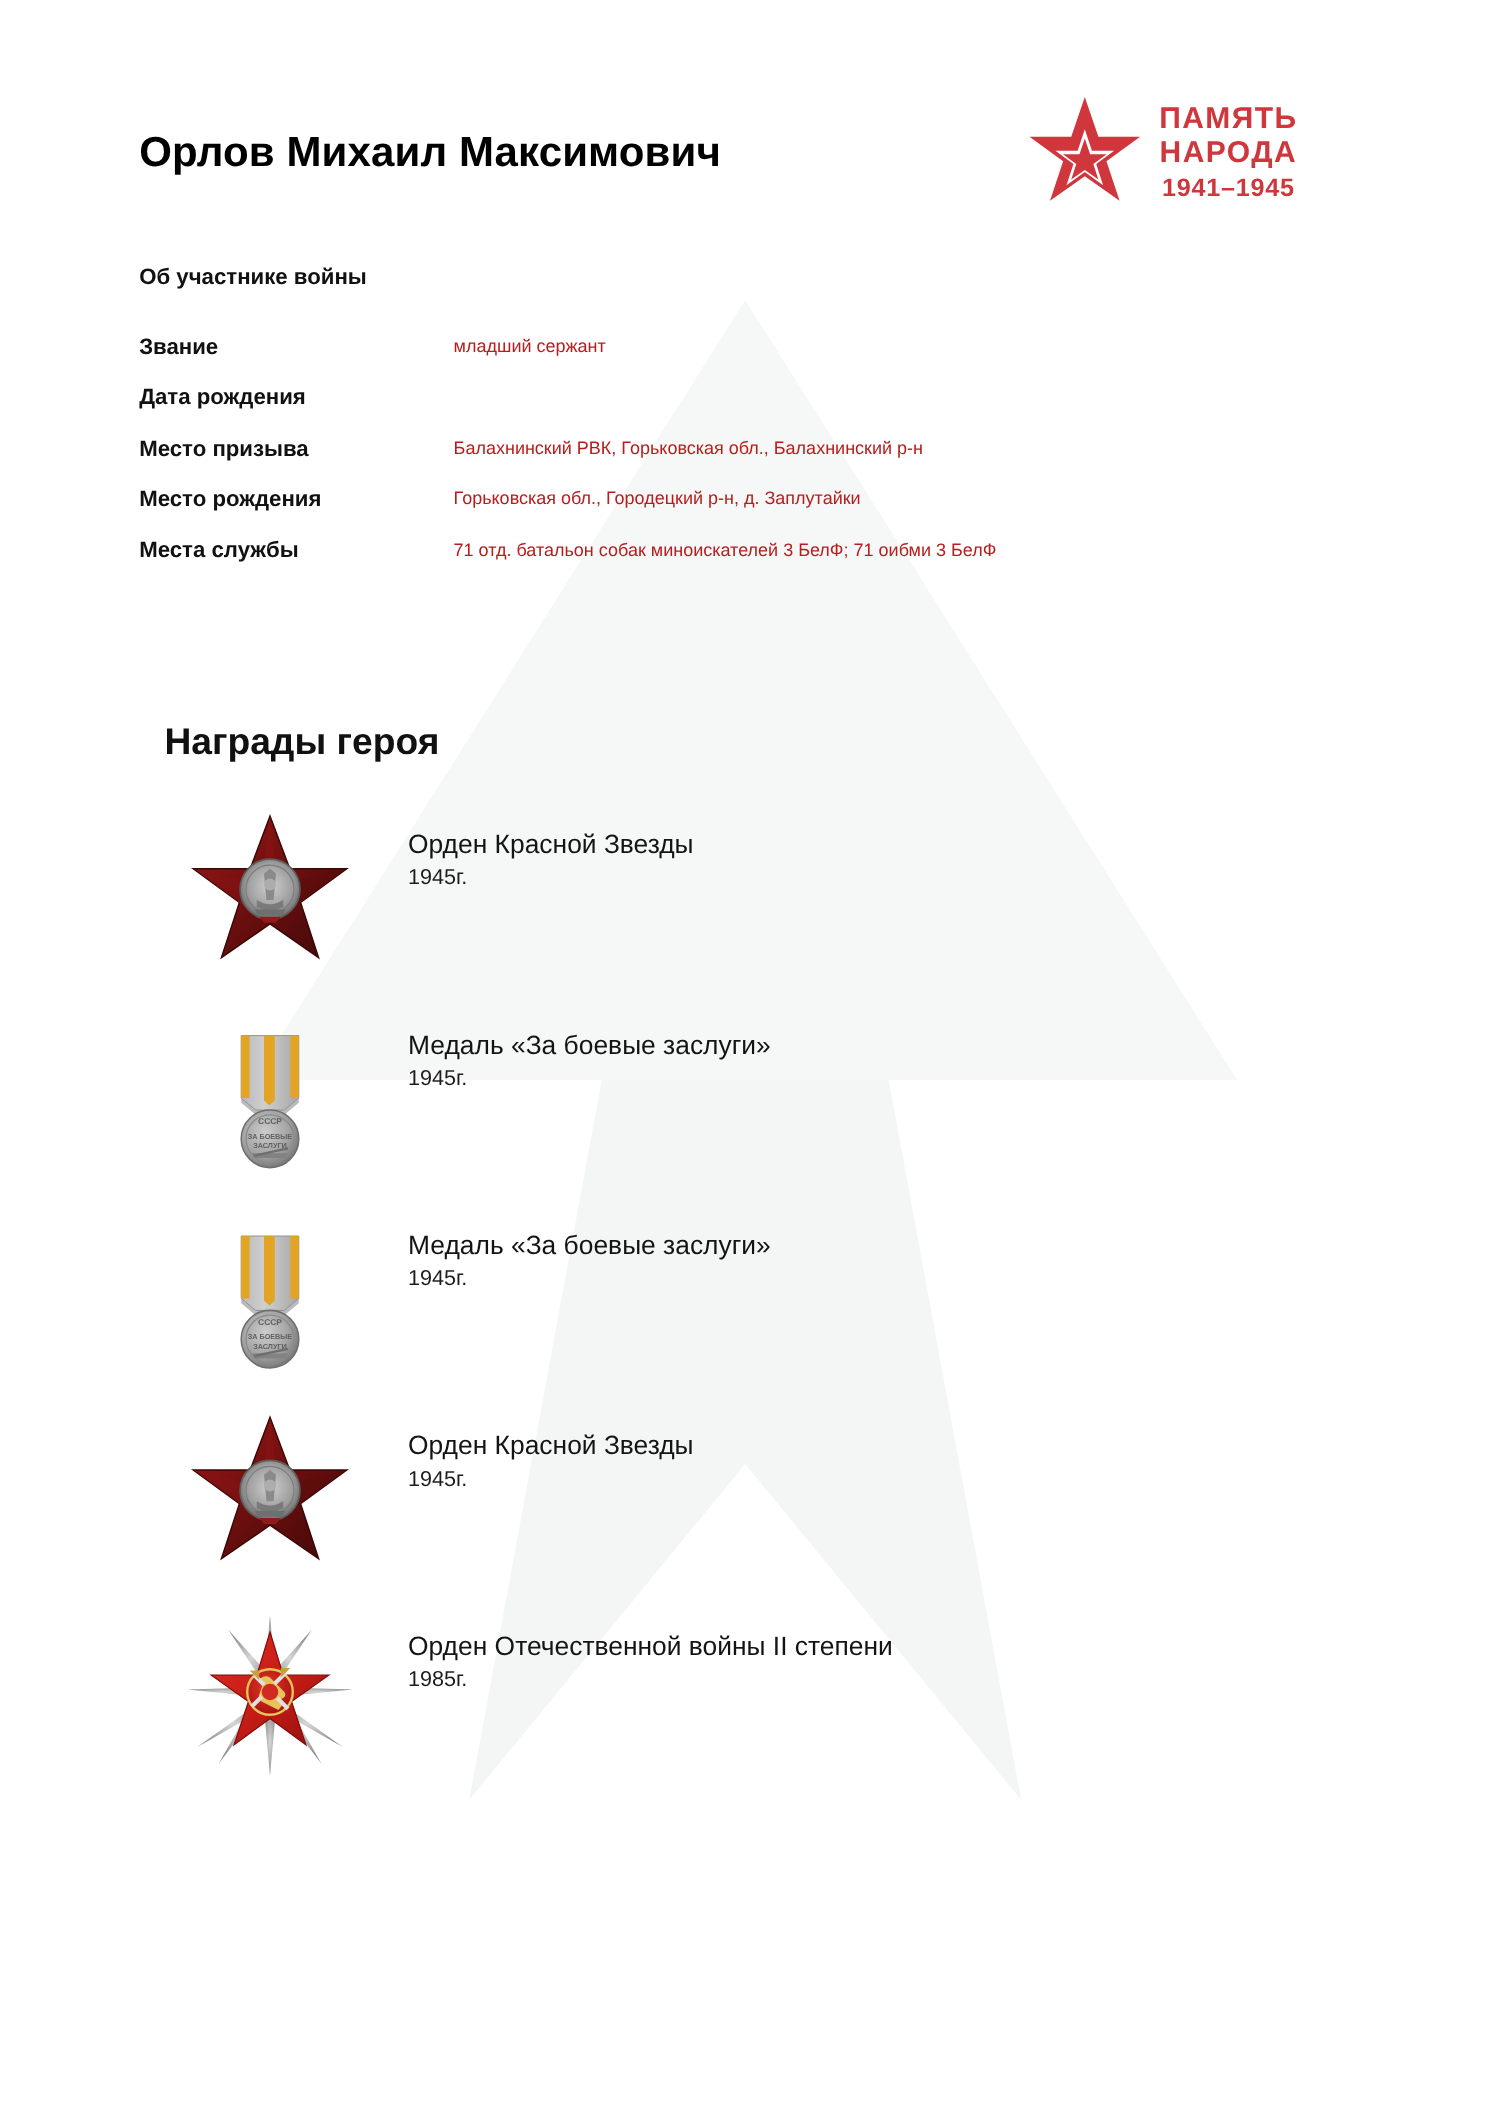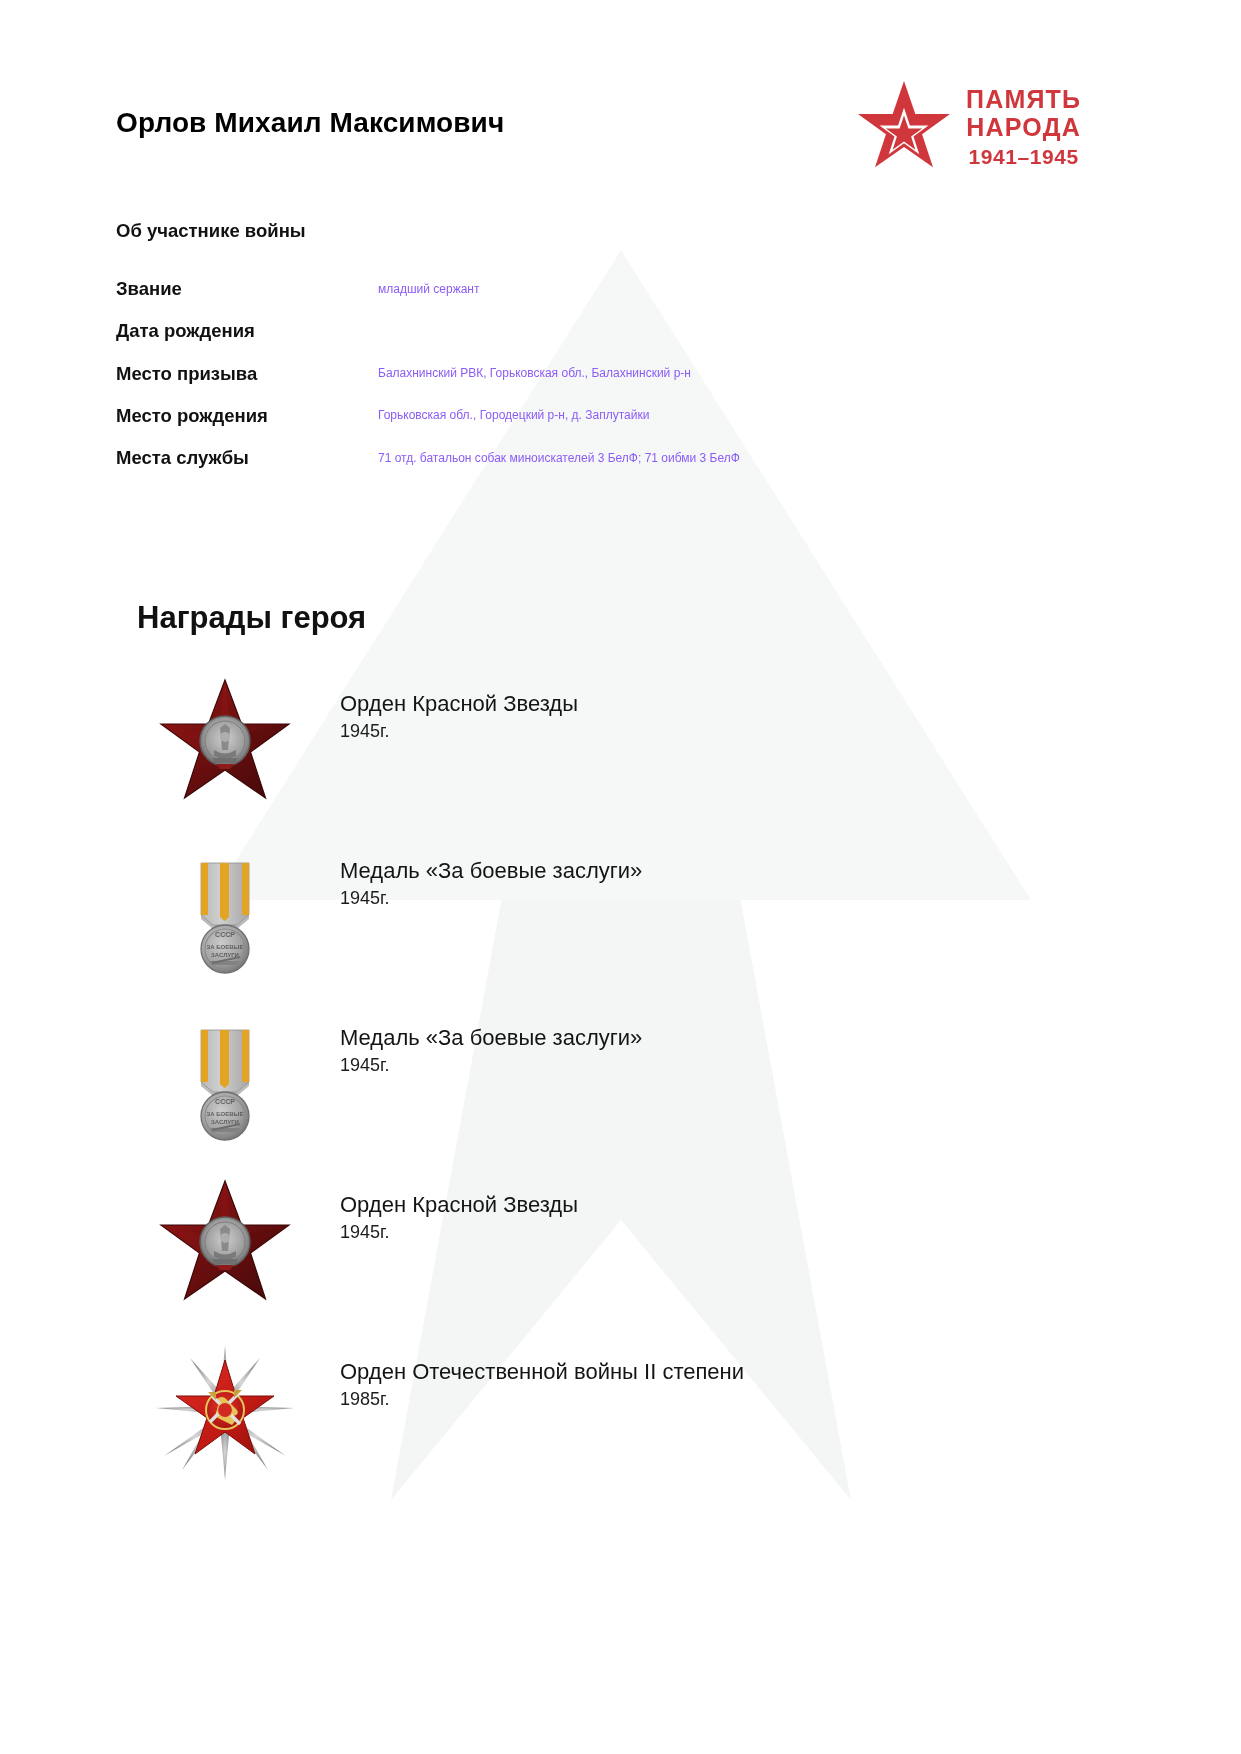--- a/index.html
+++ b/index.html
@@ -25,21 +25,21 @@
   }
 
   .content{position:relative;z-index:2;}
 
   
   .header{
     position:absolute;left:0;top:0;width:1241px;height:200px;
   }
   .person-name{
     position:absolute;left:116px;top:107px;
-    font-size:28px;font-weight:bold;letter-spacing:.1px;
+    font-size:35px;font-weight:bold;letter-spacing:.1px;
     color:#000;
   }
   .logo{
     position:absolute;left:856px;top:72px;
     width:240px;height:110px;
     display:flex;align-items:center;gap:14px;text-align:center;
   }
   .logo-star{width:96px;height:96px;flex:none;}
   .logo-text{display:flex;flex-direction:column;justify-content:center;line-height:1;}
   .logo-line1,.logo-line2{
@@ -67,21 +67,21 @@
     margin-bottom:16px;
   }
   .info-row:last-child{margin-bottom:16px;}
   .info-label{
     width:262px;flex:none;
     font-size:18.5px;font-weight:bold;color:#111;
     line-height:1.42;
   }
   .info-value{
     flex:1;
-    font-size:12px;font-weight:normal;color:#8b5cf6;
+    font-size:15px;font-weight:normal;color:#b91c1c;
     line-height:1.42;
     max-width:620px;
   }
 
   
   #awards-title{
     position:absolute;left:137px;top:600px;
     font-size:31px;font-weight:bold;color:#111;
   }
   .awards-list{

